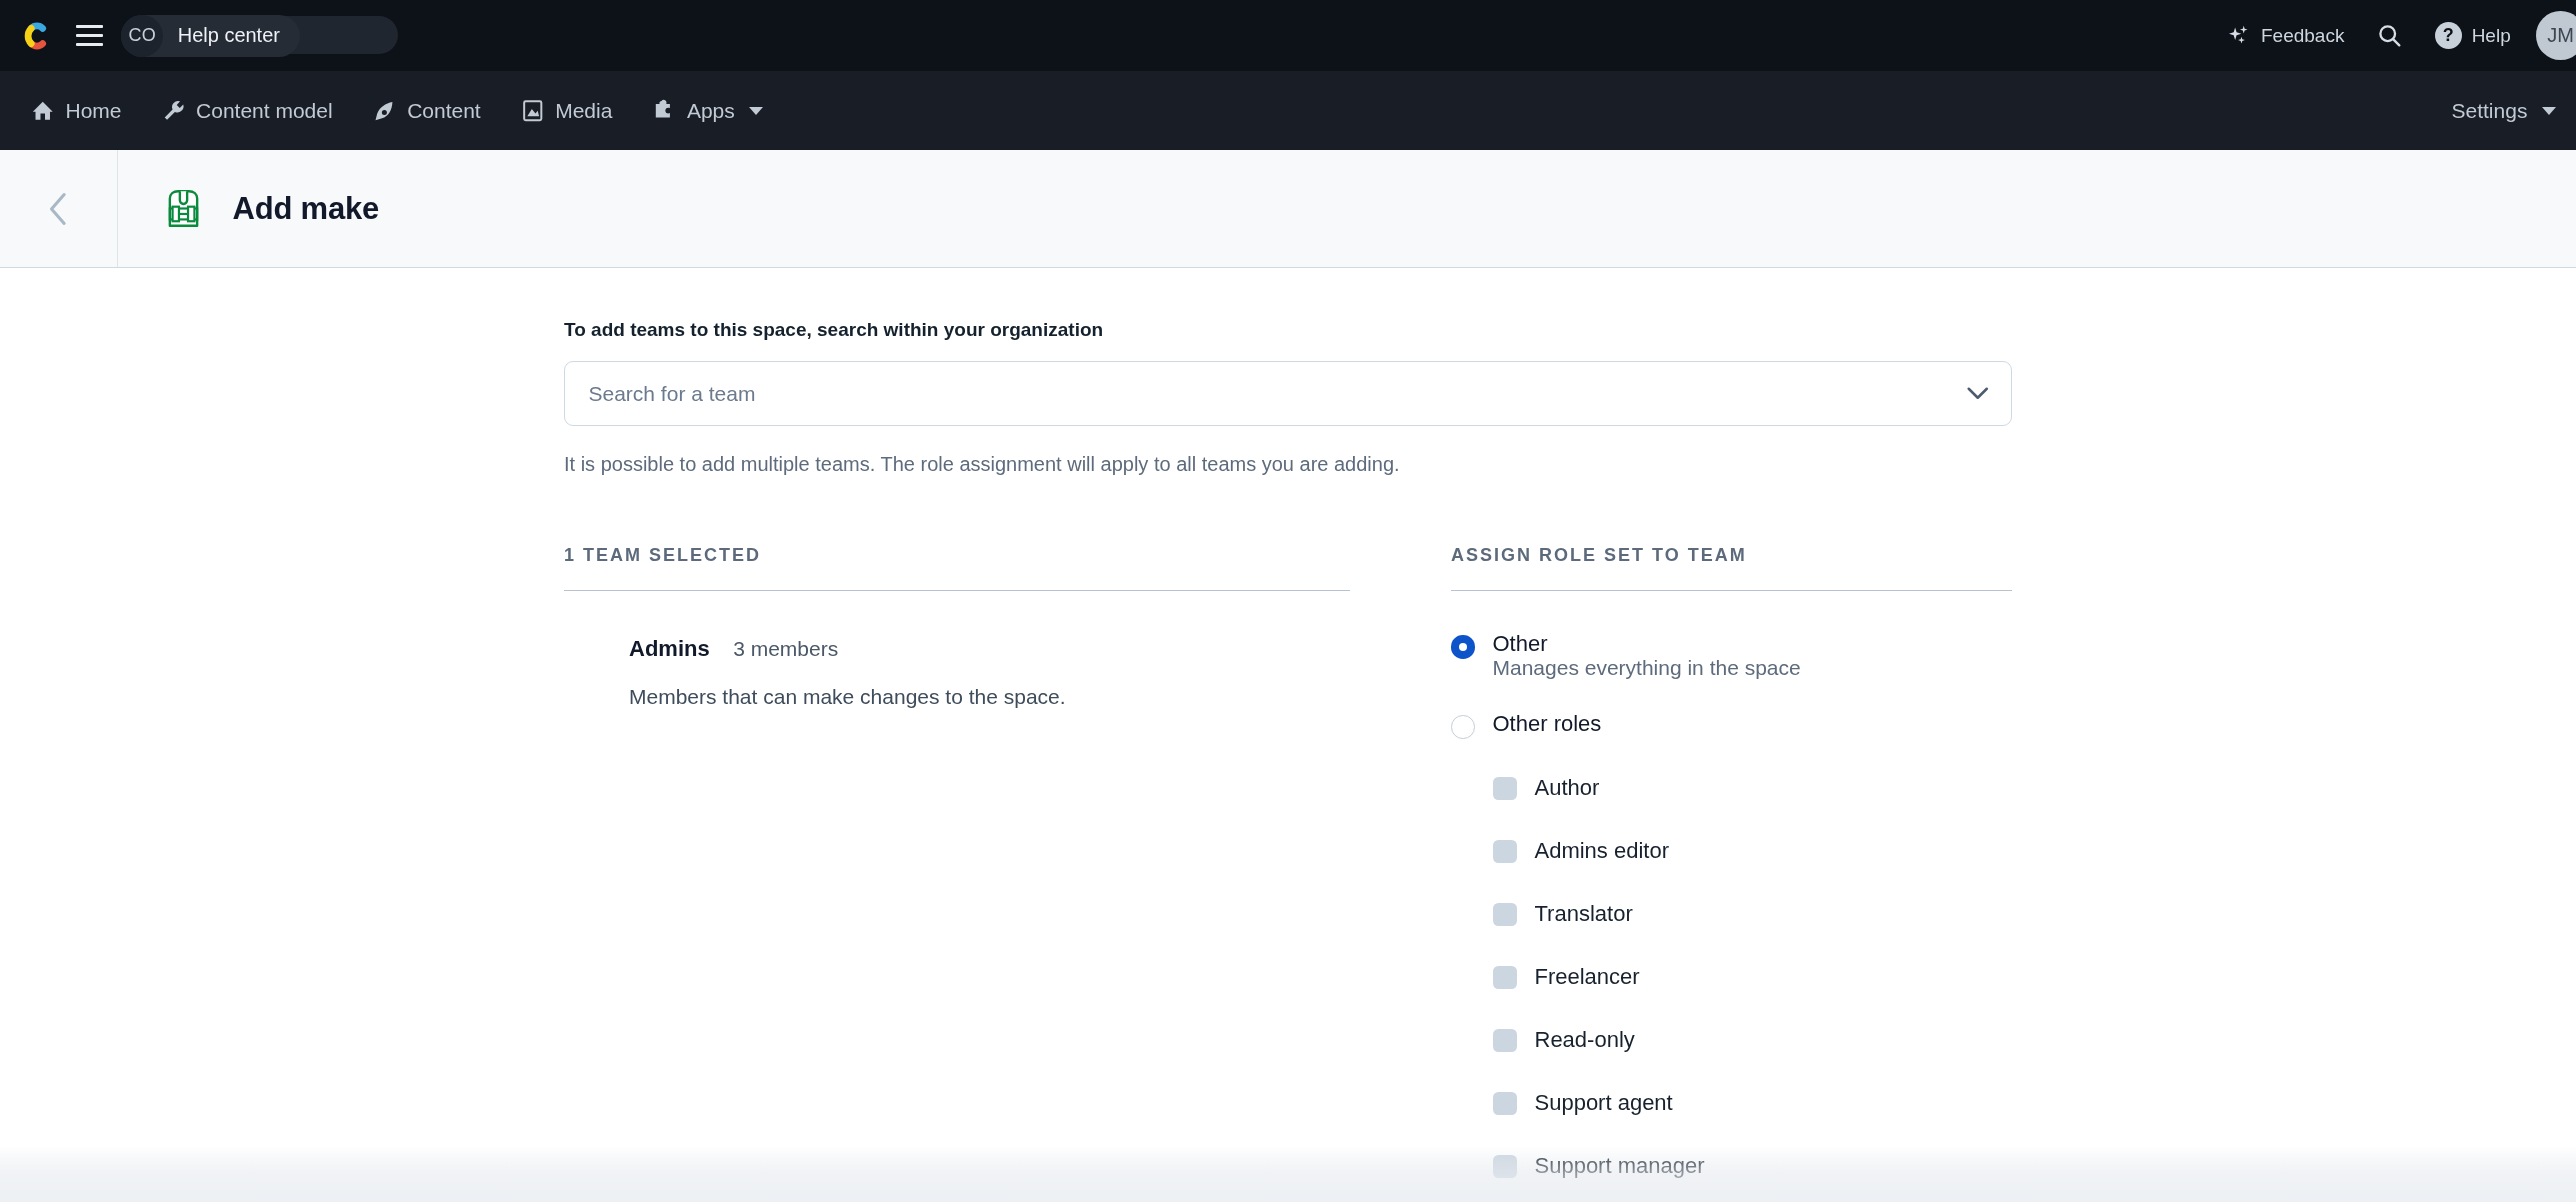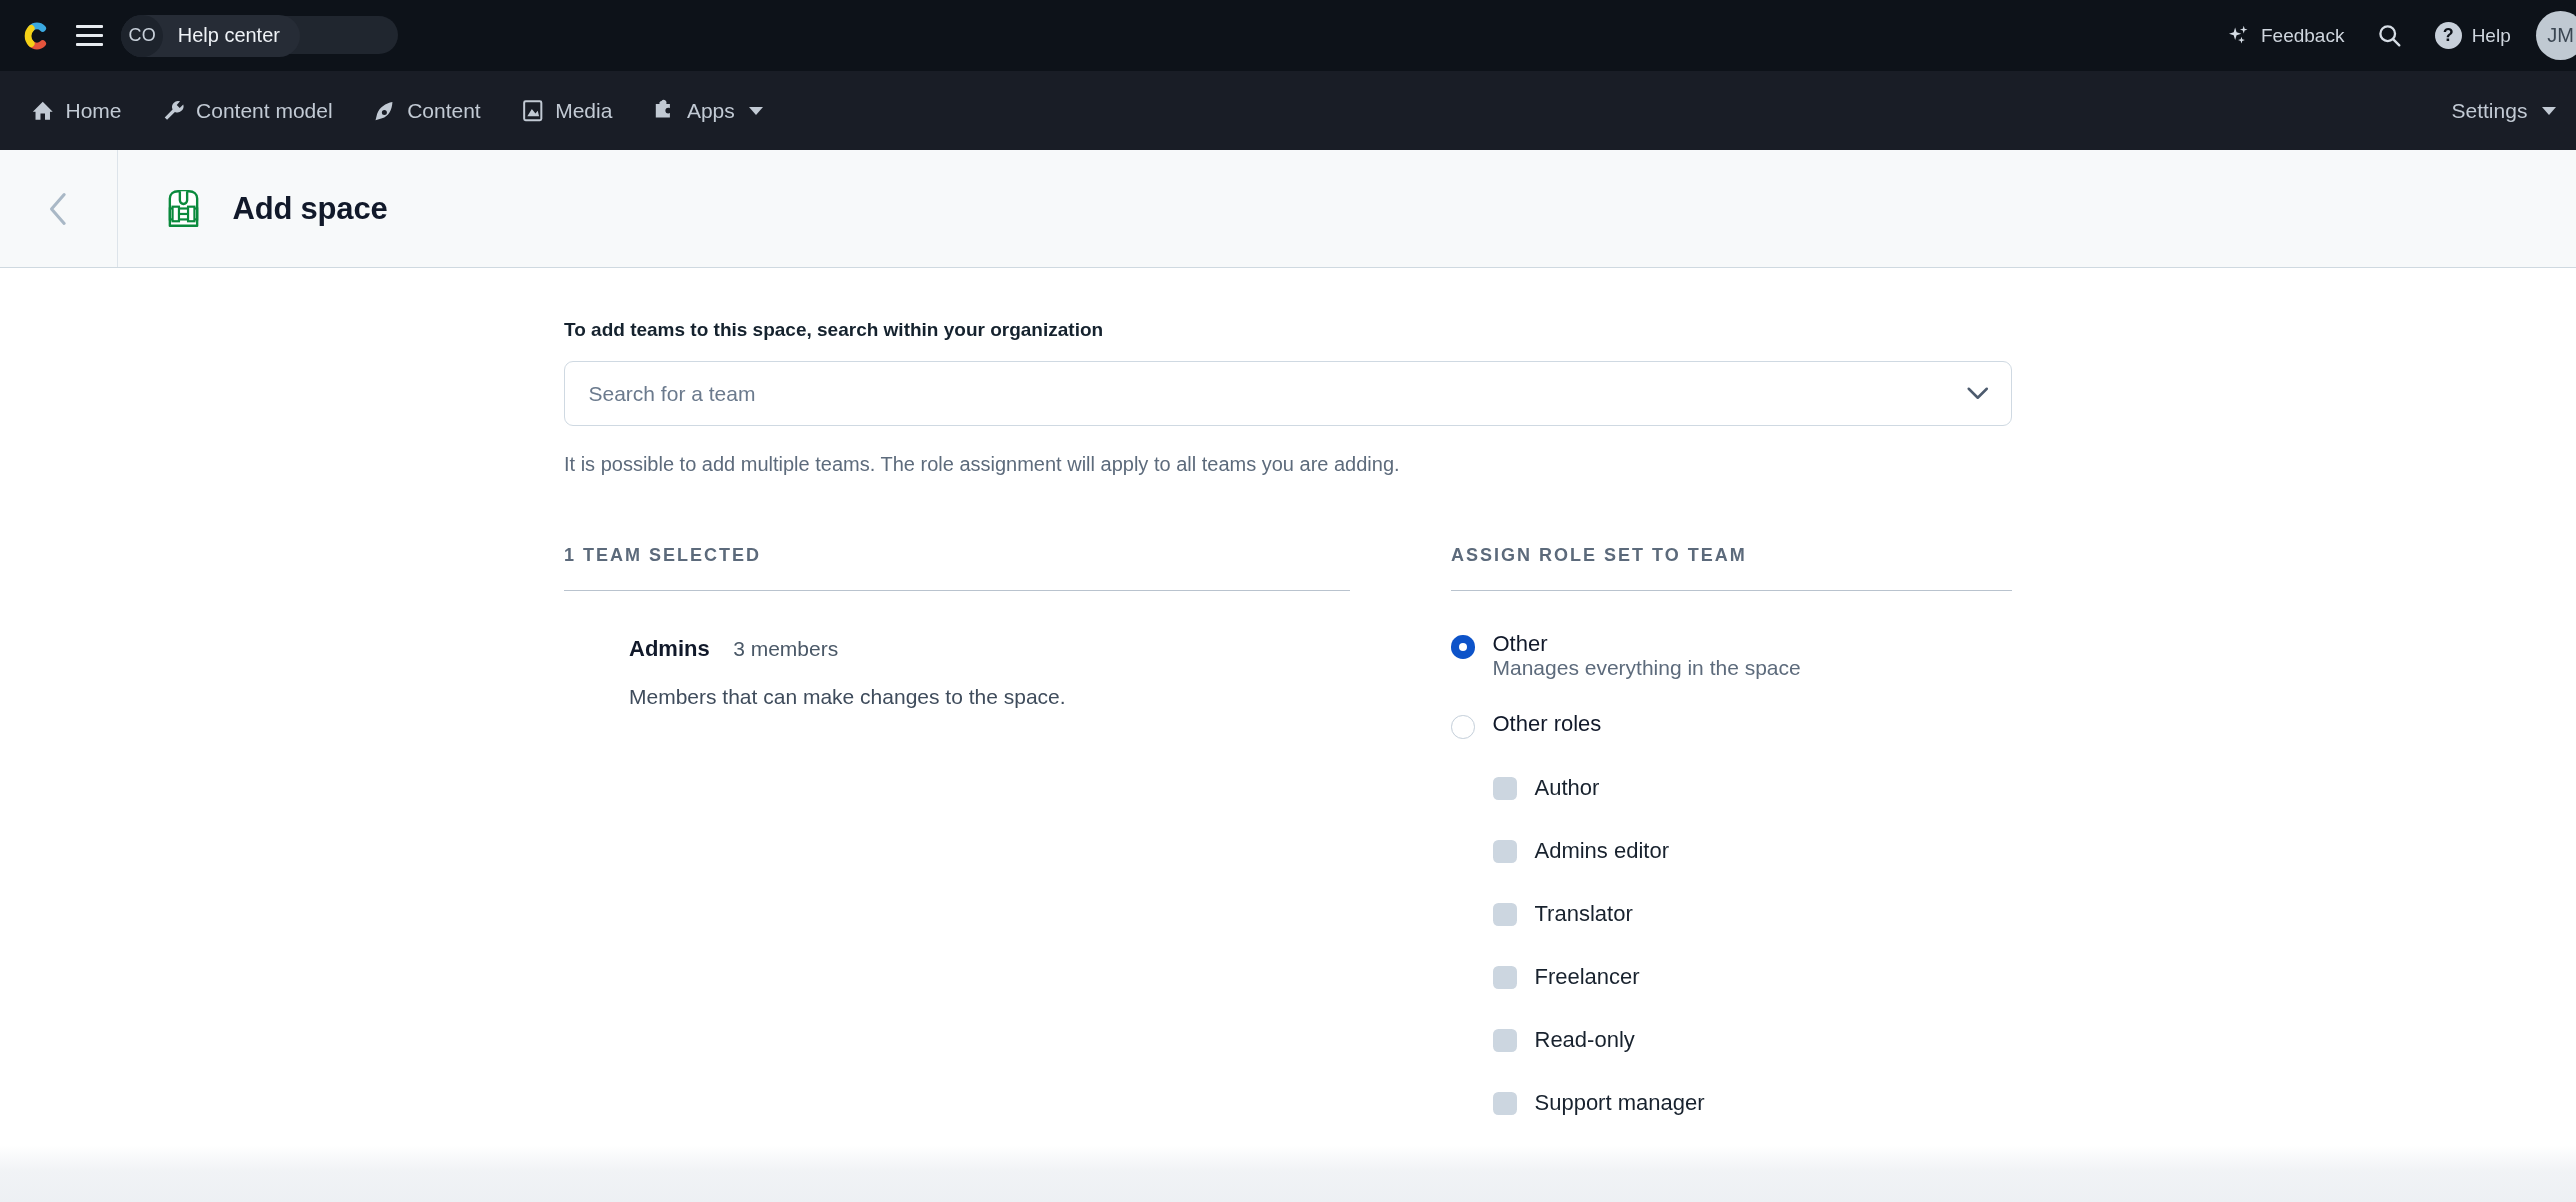--- a/index.html
+++ b/index.html
@@ -293,21 +293,21 @@
     <span class="vest-icon">
       <svg viewBox="0 0 56 56" width="51" height="51">
         <path d="M13 17 C13 12 17 9 22 9 L34 9 C39 9 43 12 43 17 L43 47 L13 47 Z" fill="#ffffff" stroke="#0a8a3c" stroke-width="2.6" stroke-linejoin="round"></path>
         <path d="M24 9 L24 19 a4 4 0 0 0 8 0 L32 9" fill="#ffffff" stroke="#0a8a3c" stroke-width="2.6" stroke-linejoin="round"></path>
         <rect x="13" y="28" width="30" height="12" fill="none" stroke="#0a8a3c" stroke-width="2.4"></rect>
         <rect x="16" y="26" width="7" height="16" fill="#ffffff" stroke="#0a8a3c" stroke-width="2.4"></rect>
         <rect x="33" y="26" width="7" height="16" fill="#ffffff" stroke="#0a8a3c" stroke-width="2.4"></rect>
         <line x1="23" y1="34" x2="33" y2="34" stroke="#0a8a3c" stroke-width="2.4"></line>
       </svg>
     </span>
-    <span class="page-title">Add space</span>
+    <span class="page-title">Add make</span>
   </div>
 </div>
 
 <div class="main">
   <div class="content">
 
     <div class="section-heading">To add teams to this space, search within your organization</div>
 
     <div class="combo">
       <span class="combo-placeholder">Search for a team</span>
@@ -372,20 +372,24 @@
             <div class="check-row">
               <span class="checkbox"></span>
               <span class="check-label">Freelancer</span>
             </div>
 
             <div class="check-row">
               <span class="checkbox"></span>
               <span class="check-label">Read-only</span>
             </div>
 
+            <div class="check-row">
+              <span class="checkbox"></span>
+              <span class="check-label">Support agent</span>
+            </div>
 
             <div class="check-row">
               <span class="checkbox"></span>
               <span class="check-label">Support manager</span>
             </div>
 
           </div>
         </div>
       </div>
 

